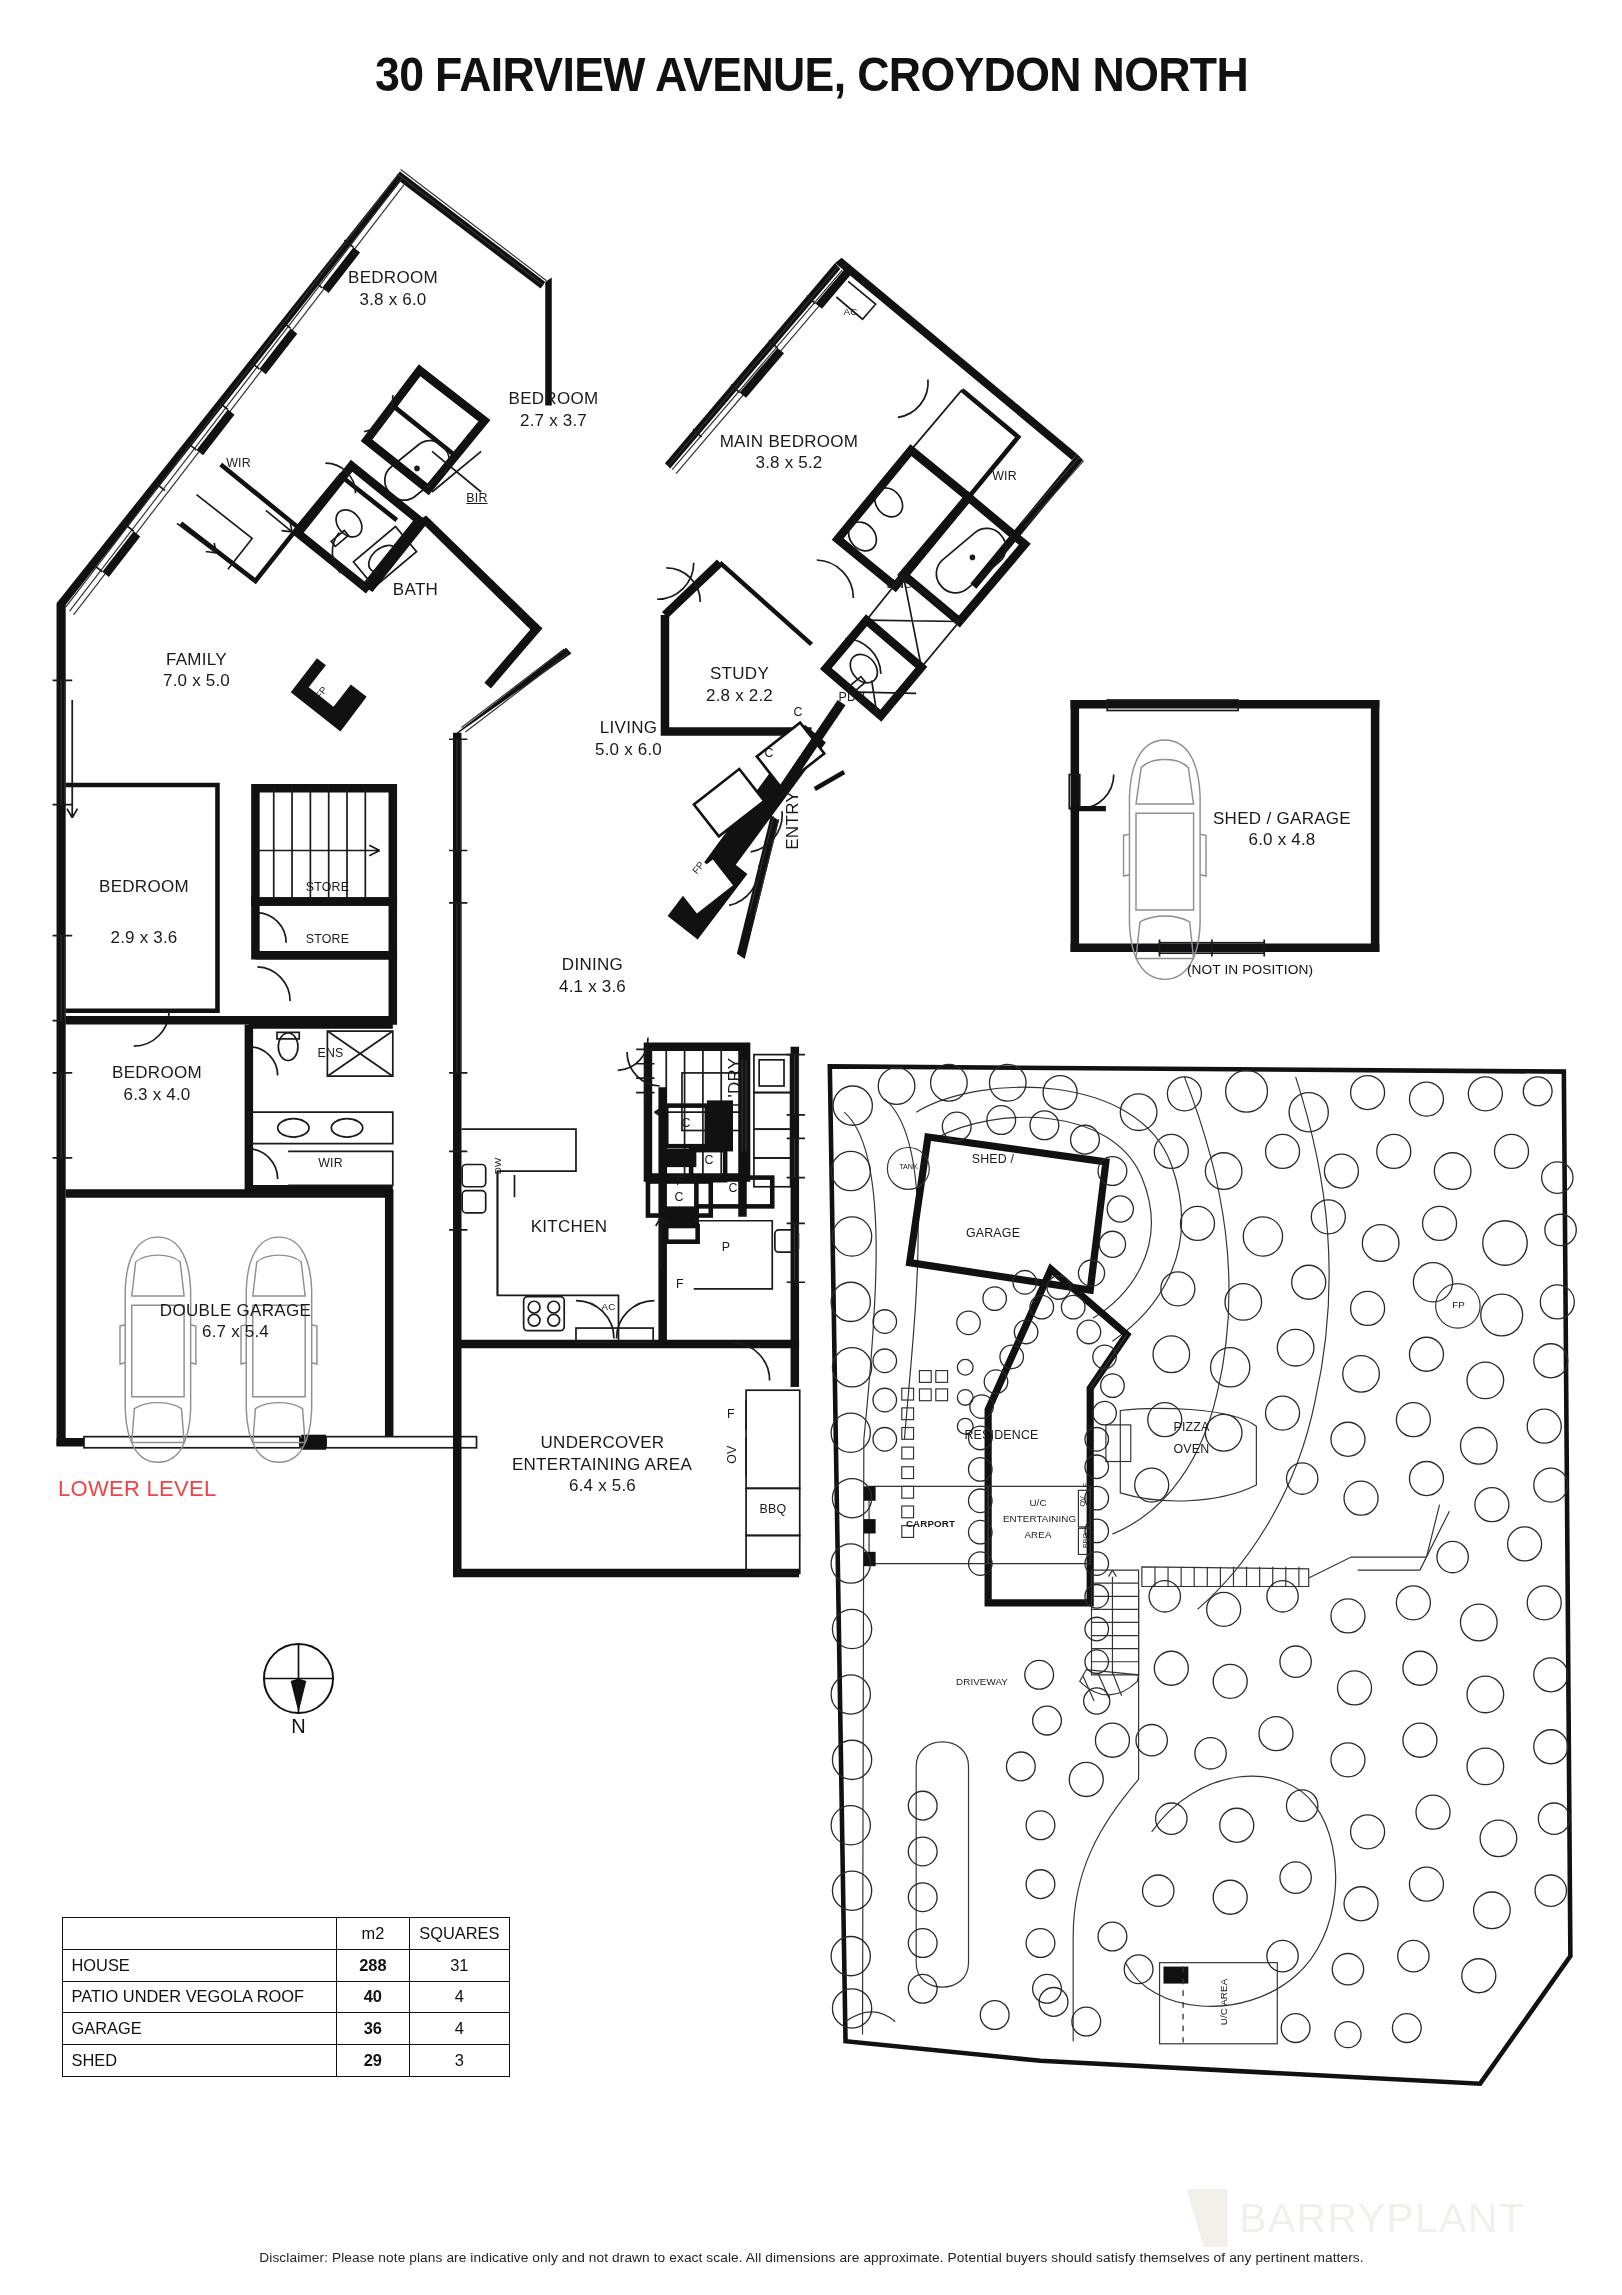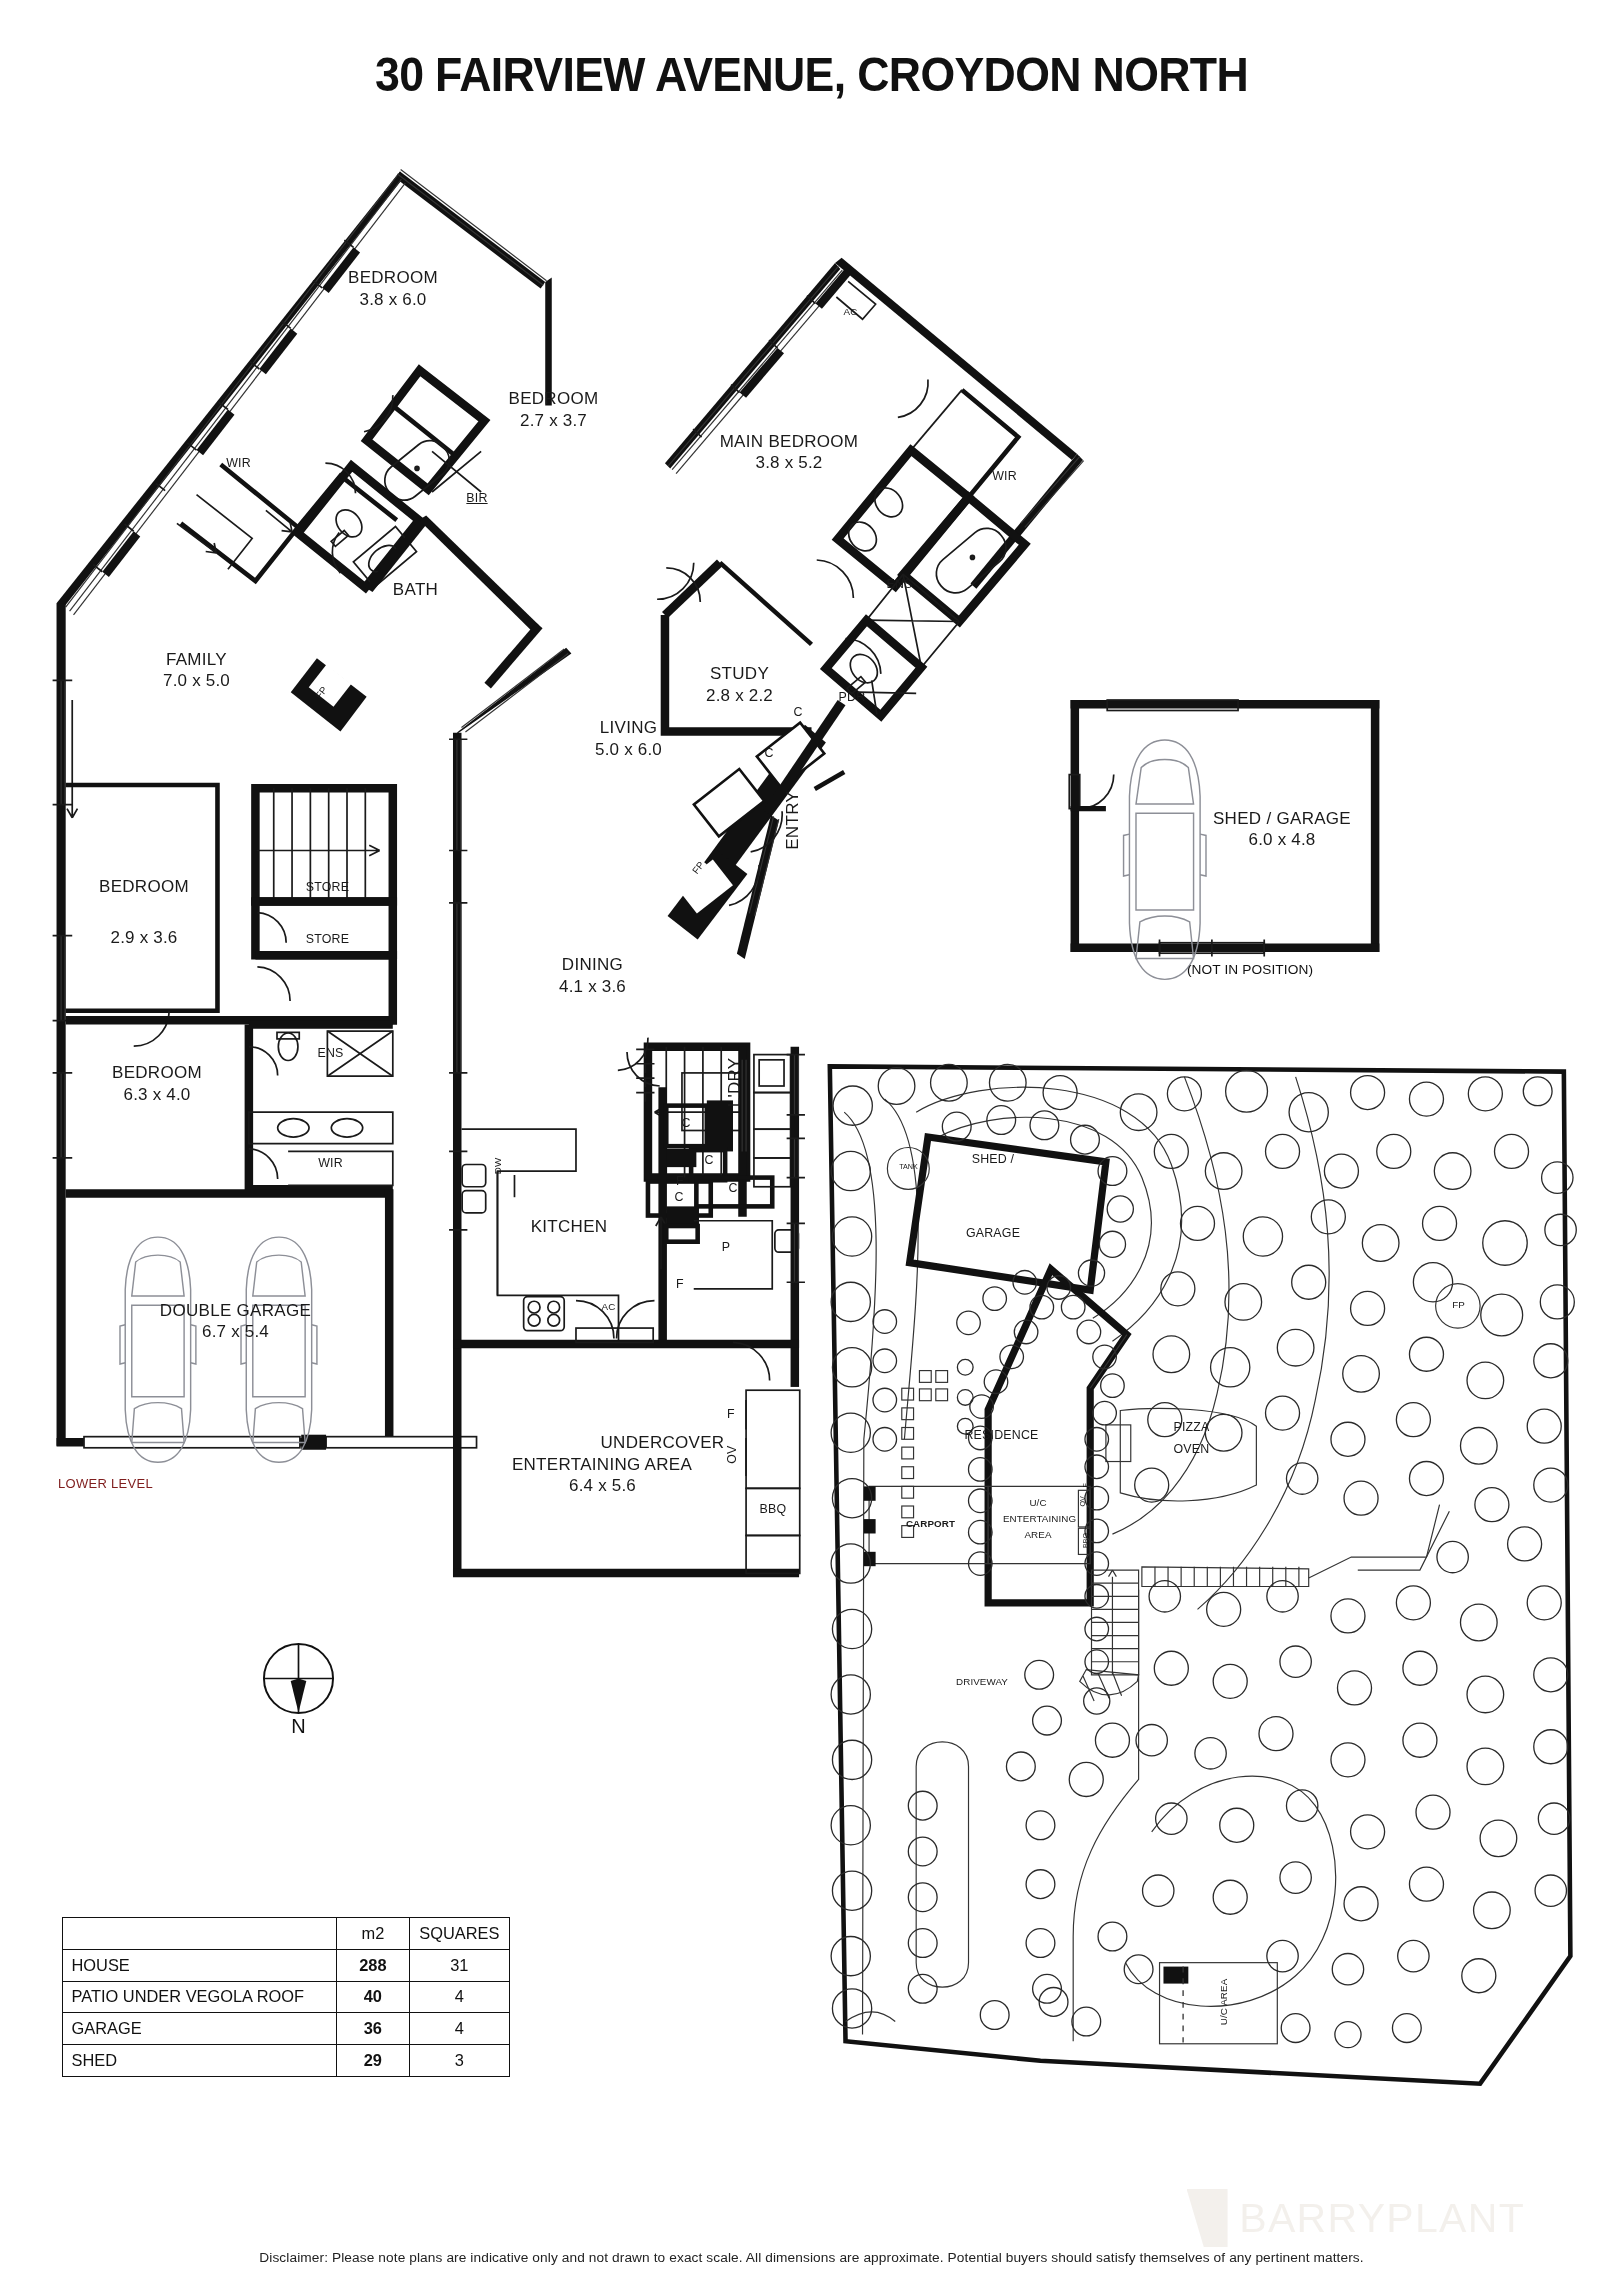--- a/index.html
+++ b/index.html
@@ -49,21 +49,21 @@
 
   
   #disclaimer{position:absolute;left:0;top:2250px;width:1623px;text-align:center;
               font-size:13.7px;color:#222;letter-spacing:0.1px;}
   #brand{position:absolute;right:98px;top:2189px;display:flex;align-items:center;
          gap:11.8px;opacity:.30;}
   #brand .bmark{width:41px;height:58px;background:#d8cfc2;
          clip-path:polygon(0 0,100% 0,100% 100%,42% 100%);}
   #brand .btext{font-size:41px;letter-spacing:1.3px;color:#d8cfc2;font-weight:400;}
 
-  .lowerlevel{position:absolute;font-size:13px;color:#7f1d1d;letter-spacing:0.3px;}
+  .lowerlevel{position:absolute;font-size:22px;color:#ef4444;letter-spacing:0.3px;}
   .notpos{position:absolute;font-size:13.7px;color:#111;letter-spacing:0.1px;}
 </style>
 </head>
 <body>
 
 <div id="title">30 FAIRVIEW AVENUE, CROYDON NORTH</div>
 
 <svg id="plan" width="1623" height="2295" viewBox="0 0 2480 3508">
 
   <path class="w-thickf" d="M611,262 L833,431 L826,441 L604,272 Z"></path>
@@ -756,21 +756,21 @@
 <div class="lbl room-name" style="left:497px;top:1217px;width:144px;">KITCHEN</div>
 <div class="lbl tiny rot90" style="left:478px;top:1160px;width:39px;transform:rotate(-90deg);">DW</div>
 <div class="lbl small" style="left:673px;top:1116px;width:26px;">C</div>
 <div class="lbl small" style="left:696px;top:1153px;width:26px;">C</div>
 <div class="lbl small" style="left:720px;top:1181px;width:26px;">C</div>
 <div class="lbl small" style="left:667px;top:1174px;width:26px;">F</div>
 <div class="lbl small" style="left:667px;top:1277px;width:26px;">F</div>
 <div class="lbl small" style="left:713px;top:1240px;width:26px;">P</div>
 <div class="lbl tiny" style="left:592px;top:1301px;width:33px;">AC</div>
 
-<div class="lbl room-name" style="left:494px;top:1433px;width:249px;padding-left:44px;">UNDERCOVER</div>
+<div class="lbl room-name" style="left:478px;top:1433px;width:249px;">UNDERCOVER</div>
 <div class="lbl room-name" style="left:458px;top:1455px;width:288px;">ENTERTAINING AREA</div>
 <div class="lbl room-dim" style="left:478px;top:1476px;width:249px;">6.4 x 5.6</div>
 <div class="lbl small" style="left:718px;top:1407px;width:26px;">F</div>
 <div class="lbl small rot90" style="left:713px;top:1447px;width:39px;transform:rotate(-90deg);">OV</div>
 <div class="lbl small" style="left:747px;top:1502px;width:52px;">BBQ</div>
 
 <div class="lbl room-name" style="left:1171px;top:809px;width:222px;">SHED / GARAGE</div>
 <div class="lbl room-dim" style="left:1171px;top:830px;width:222px;">6.0 x 4.8</div>
 <div class="notpos" style="left:1152px;top:962px;width:196px;text-align:center;">(NOT IN POSITION)</div>
 

